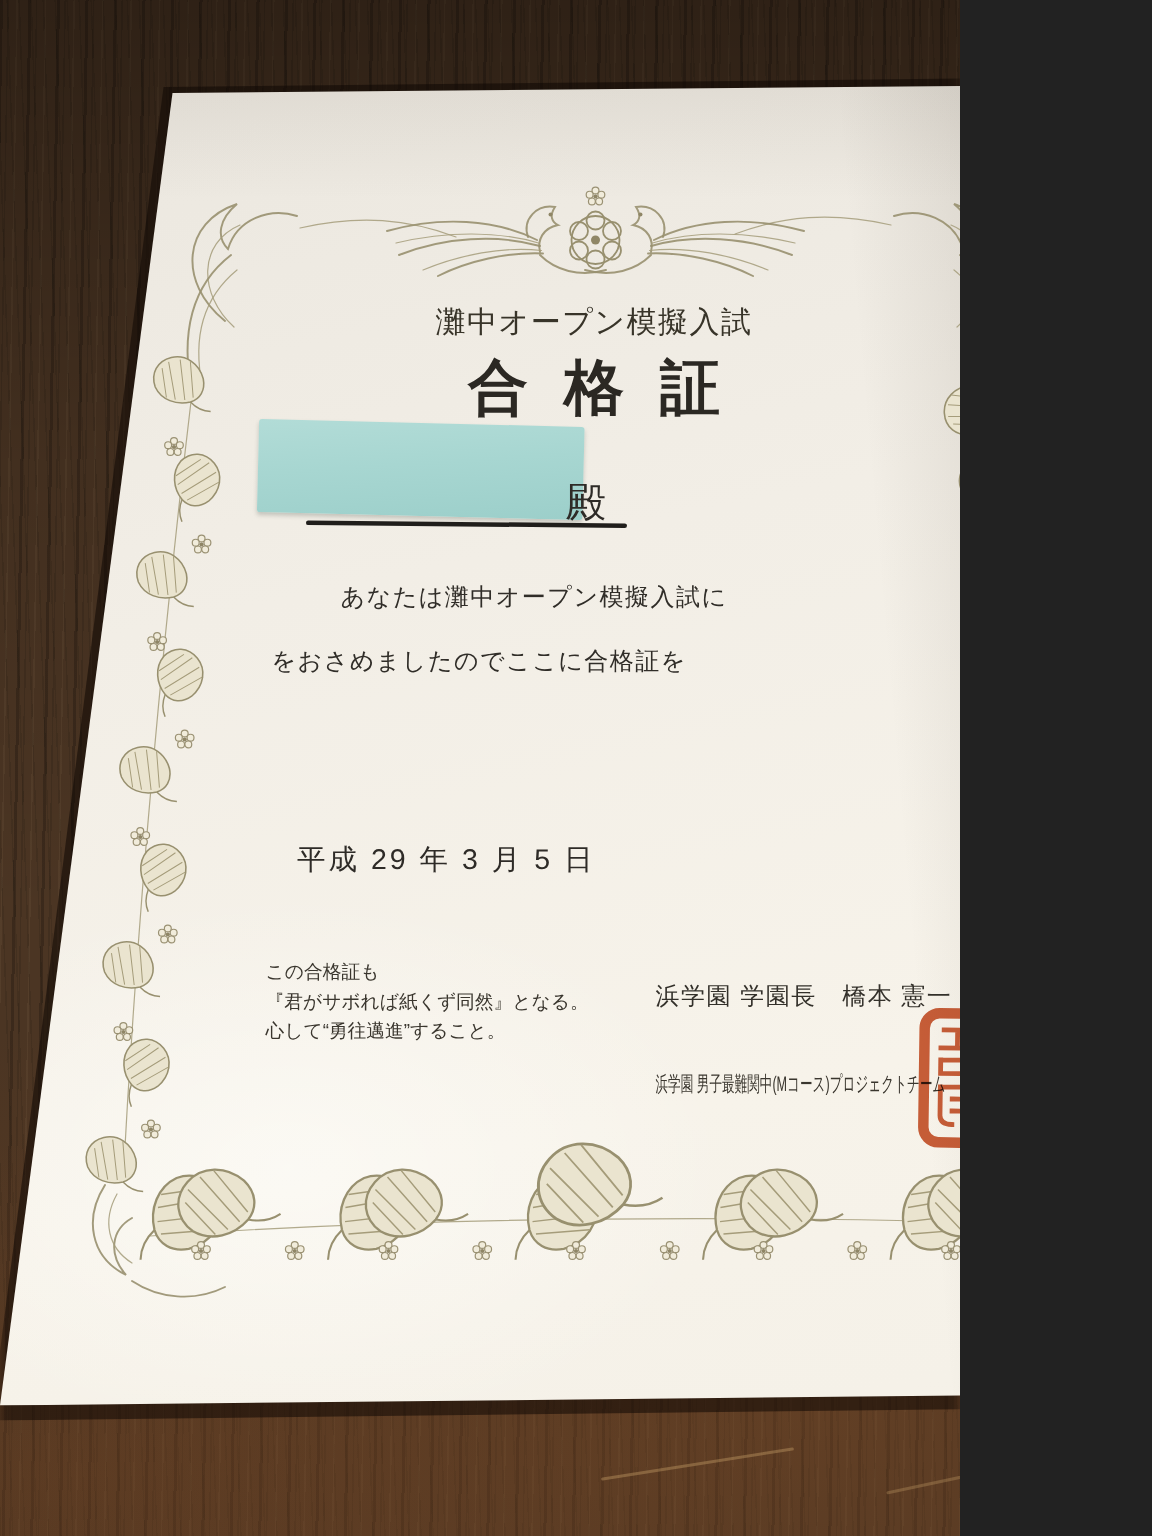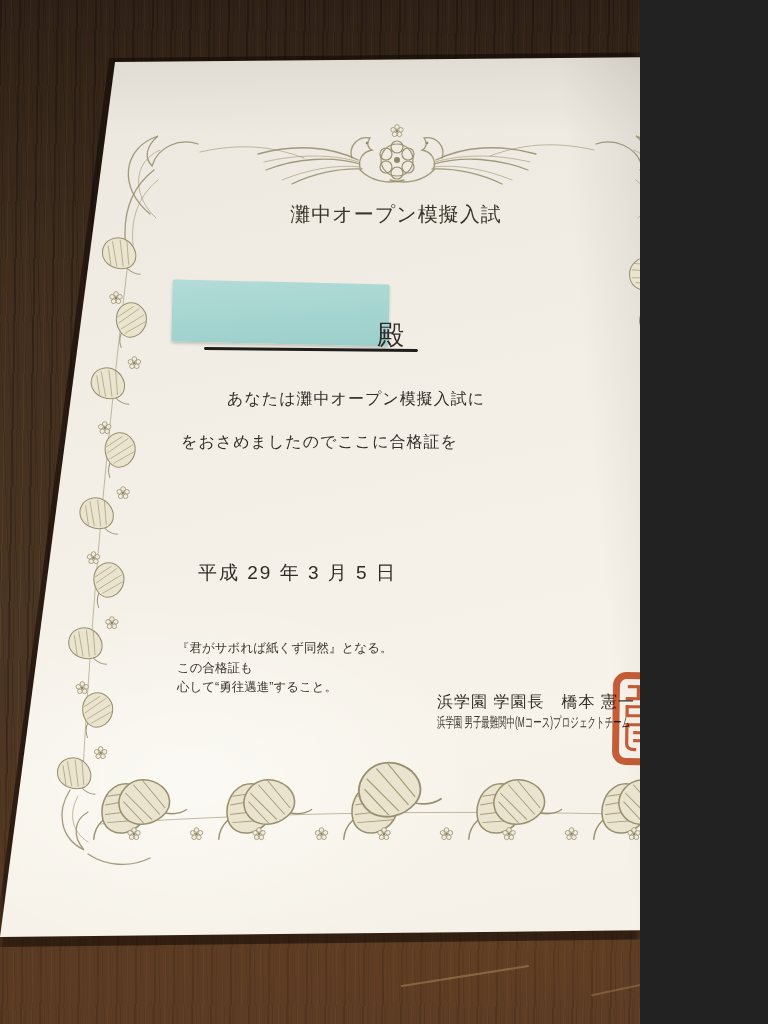--- a/index.html
+++ b/index.html
@@ -49,21 +49,21 @@
     background:linear-gradient(175deg,#b2dcd7 0%,#a7d6d1 45%,#9ccfca 100%);
     box-shadow:0 2px 3px rgba(60,70,65,.25);}
   .honorific{left:377px;top:317px;font-size:27px;}
   .name-line{position:absolute;left:204px;top:348px;width:214px;height:3px;background:#201e1b;transform:rotate(.5deg);border-radius:2px;}
   .body{left:181px;top:377px;width:452px;font-size:16px;line-height:43px;letter-spacing:1px;color:#302d28;}
   .body .ind{text-indent:46px;display:block;}
   .body span{display:block;}
   .date{left:198px;top:560px;font-size:19px;letter-spacing:2px;}
   .note{left:177px;top:639px;font-size:12.5px;line-height:19.5px;color:#3a362e;}
   .note span{display:block;}
-  .iss1{left:437px;top:692px;font-size:16px;letter-spacing:1px;white-space:nowrap;color:#33302a;}
+  .iss1{left:437px;top:654px;font-size:16px;letter-spacing:1px;white-space:nowrap;color:#33302a;}
   .iss2{left:437px;top:714px;font-size:14px;white-space:nowrap;transform:scaleX(.6);transform-origin:left top;color:#3a362e;}
   .seal{position:absolute;left:611px;top:671px;width:94px;height:96px;transform:rotate(.8deg);
     mix-blend-mode:multiply;opacity:.92;}
   .seal path,.seal rect{stroke:#c8532b;fill:none;stroke-linecap:square;}
 </style>
 </head>
 <body>
 
 <div class="scene">
   <div class="seam seam1"></div>
@@ -189,35 +189,36 @@
         <use href="#leaf" transform="translate(540.5 813) rotate(-150) scale(1.4)"></use>
         <use href="#flw" transform="translate(571.5 834) rotate(0) scale(1)"></use>
         <use href="#leaf" transform="translate(603 820) rotate(-25) scale(1.4)"></use>
         <use href="#flw" transform="translate(634 834) rotate(0) scale(1)"></use>
         <use href="#leaf" transform="translate(665.5 813) rotate(-150) scale(1.4)"></use>
         <use href="#flw" transform="translate(696.5 834) rotate(0) scale(1)"></use>
         <use href="#leaf" transform="translate(728 820) rotate(-25) scale(1.4)"></use>
       </svg>
 
     <div class="txt exam-name">灘中オープン模擬入試</div>
+    <div class="txt cert-title">合格証</div>
 
     <div class="tape"></div>
     <div class="txt honorific">殿</div>
     <div class="name-line"></div>
 
     <div class="txt body">
       <span class="ind">あなたは灘中オープン模擬入試に</span>
       <span>をおさめましたのでここに合格証を</span>
     </div>
 
     <div class="txt date">平成 29 年 3 月 5 日</div>
 
     <div class="txt note">
+      <span>この合格証も</span>
       <span>『君がサボれば紙くず同然』となる。</span>
-      <span>この合格証も</span>
       <span>心して“勇往邁進”すること。</span>
     </div>
 
     <div class="txt iss1">浜学園 学園長　橋本 憲一</div>
     <div class="txt iss2">浜学園 男子最難関中(Mコース)プロジェクトチーム</div>
 
     <svg class="seal" viewBox="0 0 94 96">
       <rect x="5" y="5" width="84" height="86" rx="10" stroke-width="7"></rect>
       <path stroke-width="3.2" d="M18,16 h18 M27,16 v12 M16,28 h22 M16,36 h22 M16,36 v9 h22"></path>
       <path stroke-width="3.2" d="M53,15 h20 M63,15 v10 M51,25 q11,-6 24,0 M53,33 h20 v10 h-20 z"></path>

